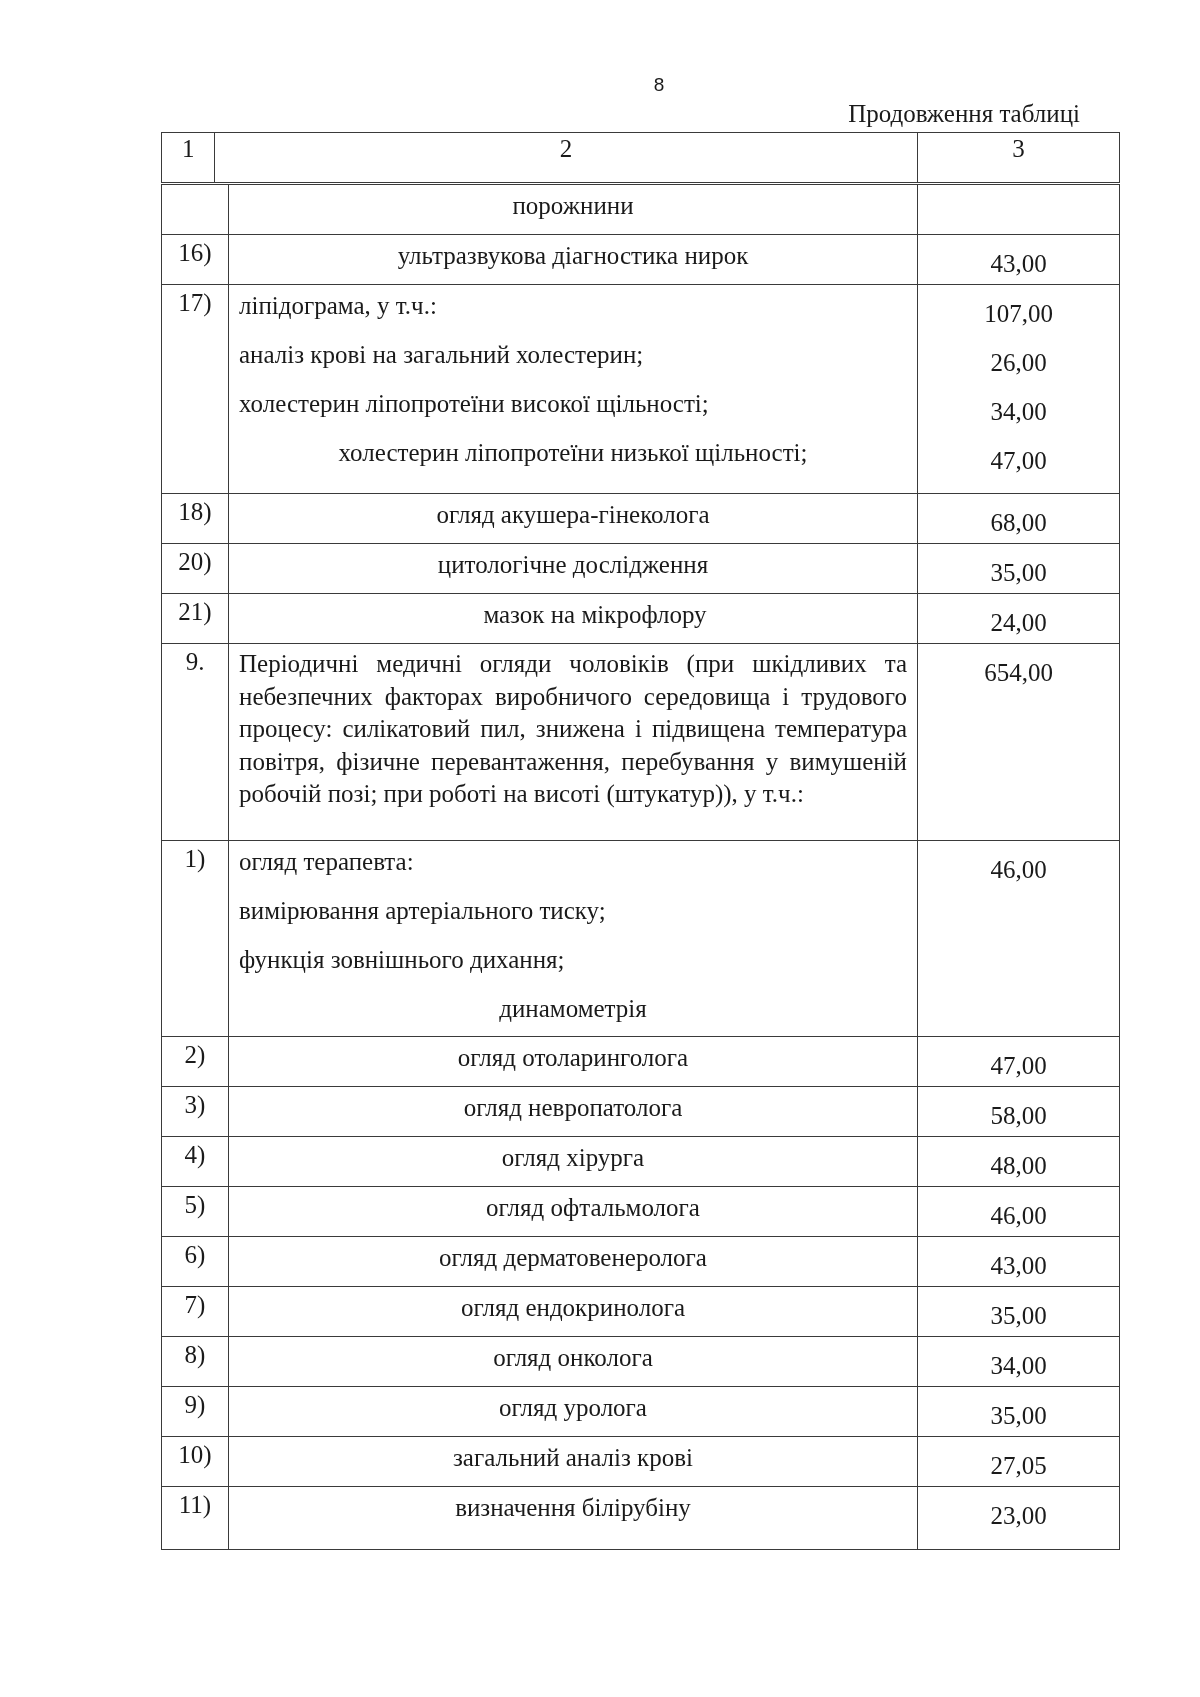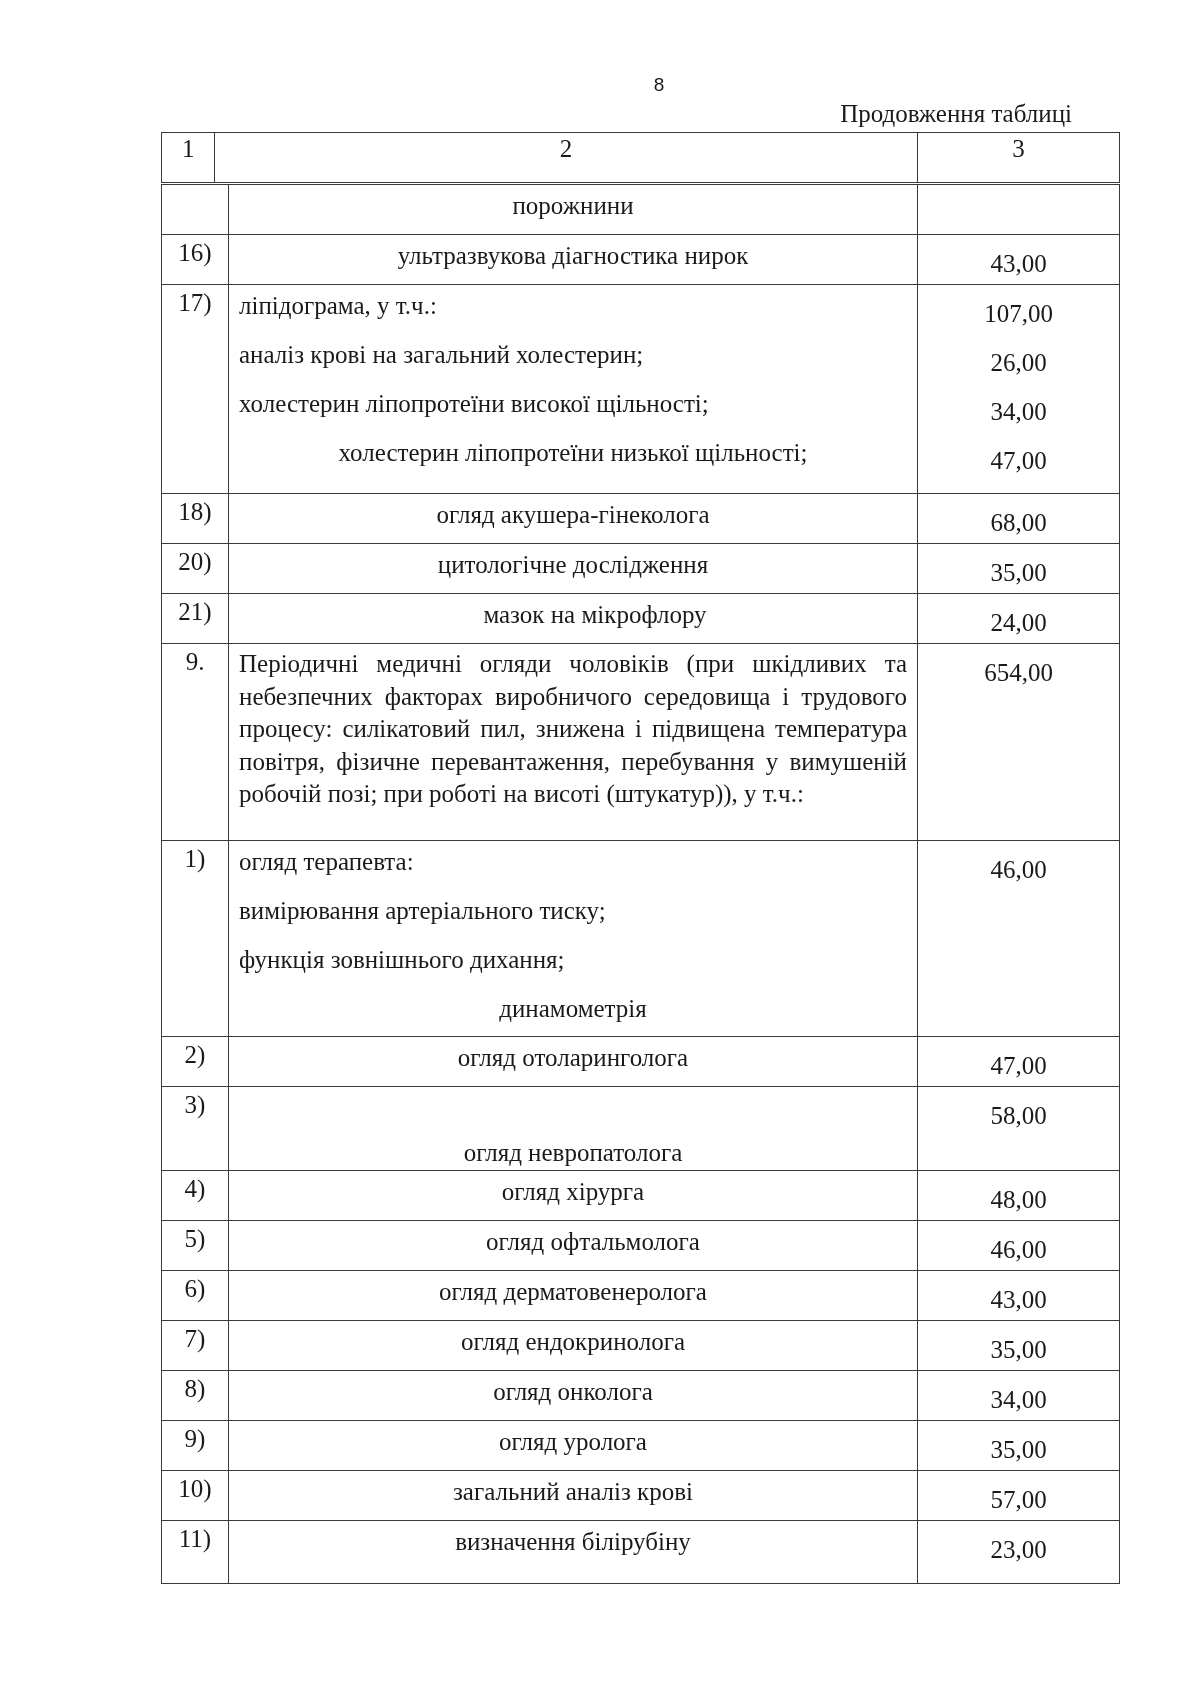--- a/index.html
+++ b/index.html
@@ -1,18 +1,18 @@
 <!DOCTYPE html>
 <html><head>
 <meta charset="utf-8">
 <style>
   html, body { margin: 0; padding: 0; background: #ffffff; }
   body { width: 1200px; height: 1697px; position: relative; font-family: "Liberation Serif", serif; color: #1a1a1a; overflow: hidden; }
   .page-number { position: absolute; top: 74px; left: 0; width: 1318px; text-align: center; font-size: 19px; font-family: "Liberation Sans", sans-serif; }
-  .continuation { position: absolute; top: 100px; right: 128px; font-size: 25px; }
+  .continuation { position: absolute; top: 100px; right: 120px; font-size: 25px; }
   table { border-collapse: collapse; position: absolute; left: 161px; width: 958px; table-layout: fixed; }
   td { border: 1.5px solid #3a3a3a; font-size: 25px; vertical-align: top; padding: 0; }
   .hdr { top: 132px; }
   .hdr td { height: 47px; vertical-align: top; padding-top: 2px; }
   .hdr td.c1 { text-align: left; padding-left: 20px; }
   .hdr td.c2 { text-align: center; }
   .hdr td.c3 { text-align: center; }
   .main { top: 184px; }
   .main td.c1 { text-align: center; padding-top: 4px; }
   .main td.c2 { padding: 4px 10px 0 10px; }
@@ -135,21 +135,21 @@
         <td class="c2">
           <div class="line" style="height: auto;">огляд отоларинголога</div>
         </td>
         <td class="c3">
           <div class="line" style="height: auto;">47,00</div>
         </td>
       </tr>
       <tr style="height: 50px;">
         <td class="c1">3)</td>
         <td class="c2">
-          <div class="line" style="height: auto; margin-top: 45px;">огляд невропатолога</div>
+          <div class="line" style="height: auto;">огляд невропатолога</div>
         </td>
         <td class="c3">
           <div class="line" style="height: auto;">58,00</div>
         </td>
       </tr>
       <tr style="height: 50px;">
         <td class="c1">4)</td>
         <td class="c2">
           <div class="line" style="height: auto;">огляд хірурга</div>
         </td>
@@ -201,21 +201,21 @@
         <td class="c3">
           <div class="line" style="height: auto;">35,00</div>
         </td>
       </tr>
       <tr style="height: 50px;">
         <td class="c1">10)</td>
         <td class="c2">
           <div class="line" style="height: auto;">загальний аналіз крові</div>
         </td>
         <td class="c3">
-          <div class="line" style="height: auto;">57,00</div>
+          <div class="line" style="height: auto;">27,05</div>
         </td>
       </tr>
       <tr style="height: 63px;">
         <td class="c1">11)</td>
         <td class="c2">
           <div class="line" style="height: auto;">визначення білірубіну</div>
         </td>
         <td class="c3">
           <div class="line" style="height: auto;">23,00</div>
         </td>

